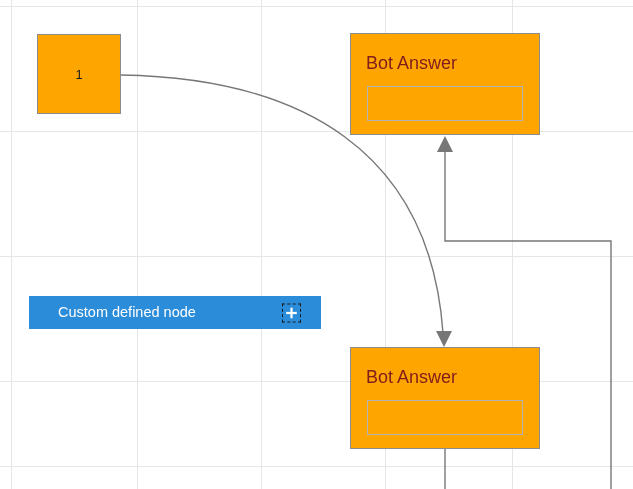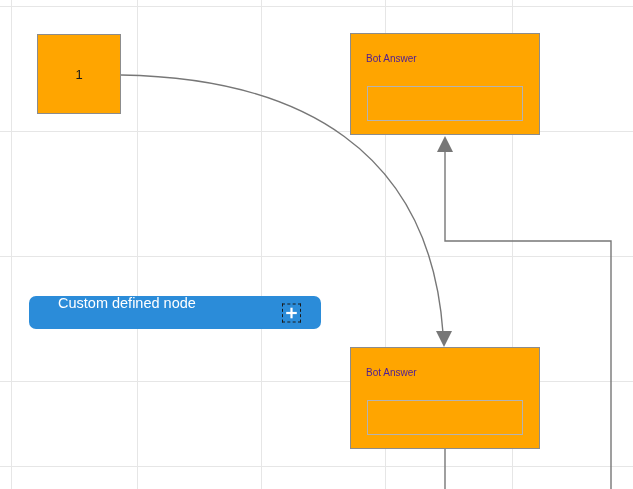--- a/index.html
+++ b/index.html
@@ -59,42 +59,41 @@
   }
   .node-simple .node-num {
     color: #1a1a1a;
     font-size: 13px;
     line-height: 1;
   }
   .node-card .node-title {
     position: absolute;
     left: 15px;
     top: 20px;
-    color: #4c1d95;
-    font-size: 10px;
+    color: #7f1d1d;
+    font-size: 18px;
     line-height: 1;
     white-space: nowrap;
   }
   .node-card .node-slot {
     position: absolute;
     left: 16px;
     top: 52px;
     right: 16px;
     height: 35px;
     box-sizing: border-box;
     border: 1px solid #b3b3b3;
     background: transparent;
   }
   .palette-item {
     position: absolute;
     box-sizing: border-box;
     background: #2b8cd9;
     display: flex;
-    align-items: flex-start;
-    border-radius: 7px;
+    align-items: center;
   }
   .palette-item .palette-label {
     color: #ffffff;
     font-size: 14.5px;
     line-height: 1;
     margin-left: 29px;
     white-space: nowrap;
   }
   .palette-item .palette-add {
     position: absolute;

